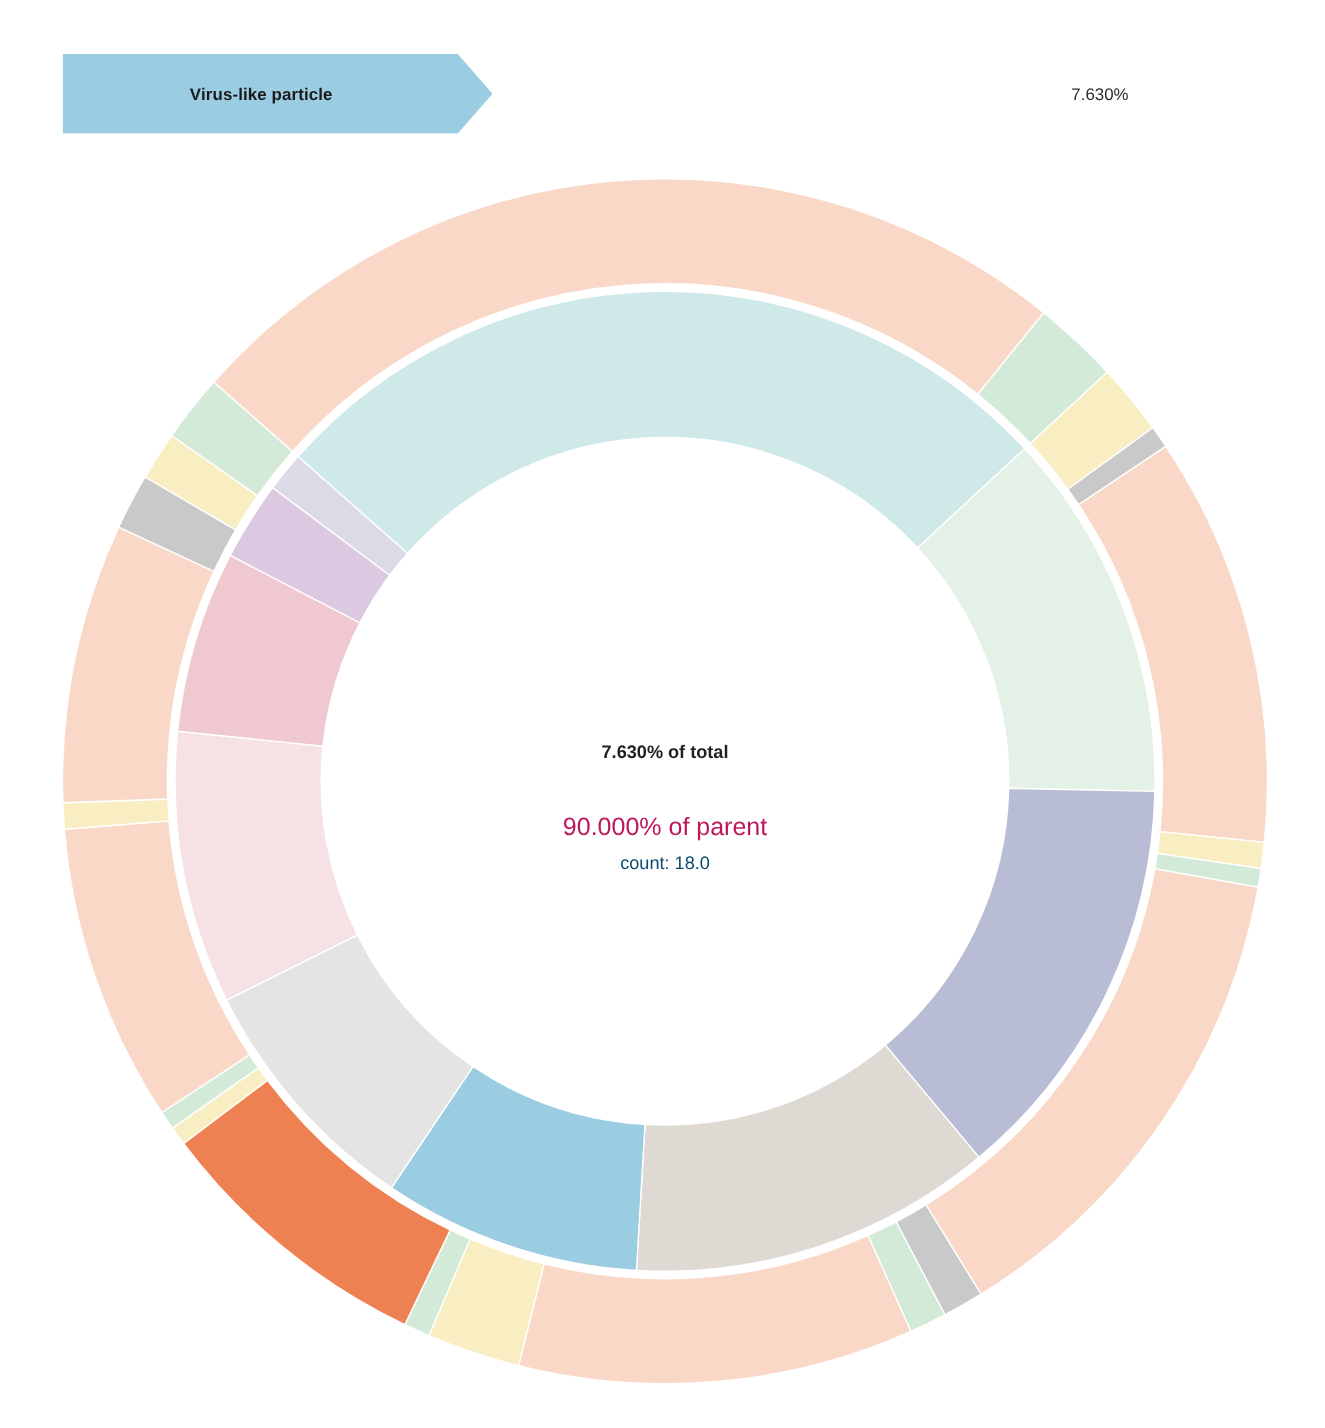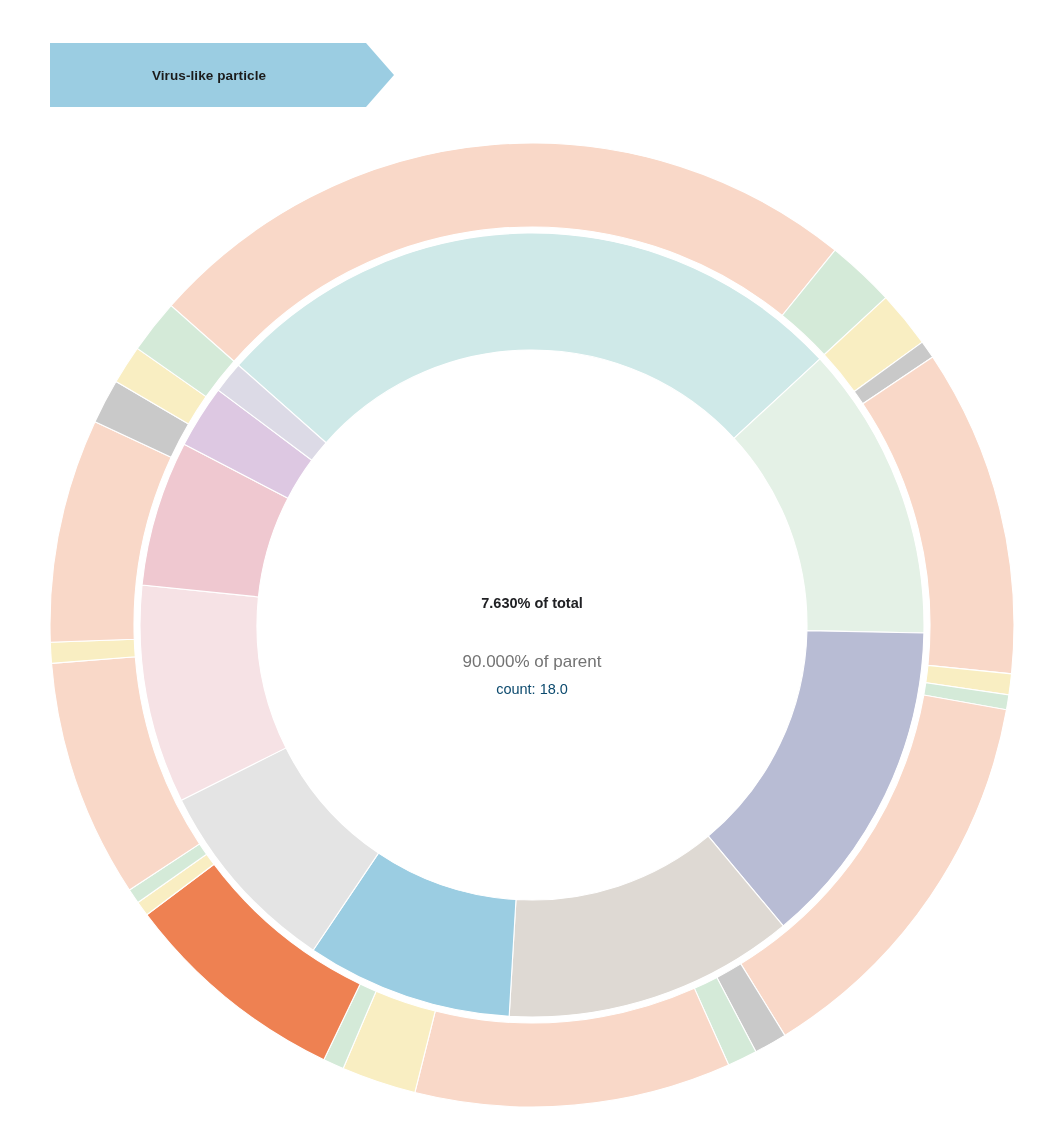--- a/index.html
+++ b/index.html
@@ -99,38 +99,39 @@
     gap: 9px;
     text-align: center;
     pointer-events: none;
   }
   #center-total {
     font-size: 14.5px;
     font-weight: 700;
     color: #202124;
   }
   #center-parent {
-    font-size: 17px;
+    font-size: 20px;
     font-weight: 400;
-    color: #737373;
+    color: #be185d;
     margin-top: 32px;
   }
   #center-count {
     font-size: 14.5px;
     font-weight: 400;
     color: #0c4a6e;
   }
 </style>
 </head>
 <body>
 
 <div id="breadcrumb-bar">
   <div class="crumb crumb-1">
     <span>Virus-like particle</span>
   </div>
+  <div id="breadcrumb-percent">7.630%</div>
 </div>
 
 <div id="sunburst-wrap">
   <svg id="sunburst-svg" width="1060" height="1142" viewBox="0 0 1060 1142">
     <g id="ring-outer">
         <path d="M 171.00334257970093 305.6171367600146 A 482 482 0 0 1 835.0300504107704 250.17098758494433 L 782.2198341566112 315.49388601412414 A 398 398 0 0 0 233.9156231259771 361.2772208101365 Z" fill="#f9d8c8"></path>
         <path d="M 835.0300504107704 250.17098758494433 A 482 482 0 0 1 885.8365354422835 297.7024195228421 L 824.1720769834624 354.7418318881559 A 398 398 0 0 0 782.2198341566112 315.49388601412414 Z" fill="#d4ead8"></path>
         <path d="M 885.8365354422835 297.7024195228421 A 482 482 0 0 1 922.2882268146835 342.1588785027005 L 854.271191436191 391.45069220762406 A 398 398 0 0 0 824.1720769834624 354.7418318881559 Z" fill="#f9eec2"></path>
         <path d="M 922.2882268146835 342.1588785027005 A 482 482 0 0 1 932.668220552187 357.0653493115456 L 862.8422236094822 403.75935482571606 A 398 398 0 0 0 854.271191436191 391.45069220762406 Z" fill="#c9c9c9"></path>
         <path d="M 932.668220552187 357.0653493115456 A 482 482 0 0 1 1011.5182797824011 673.8489442519169 L 927.9507787414848 665.3358502329106 A 398 398 0 0 0 862.8422236094822 403.75935482571606 Z" fill="#f9d8c8"></path>

